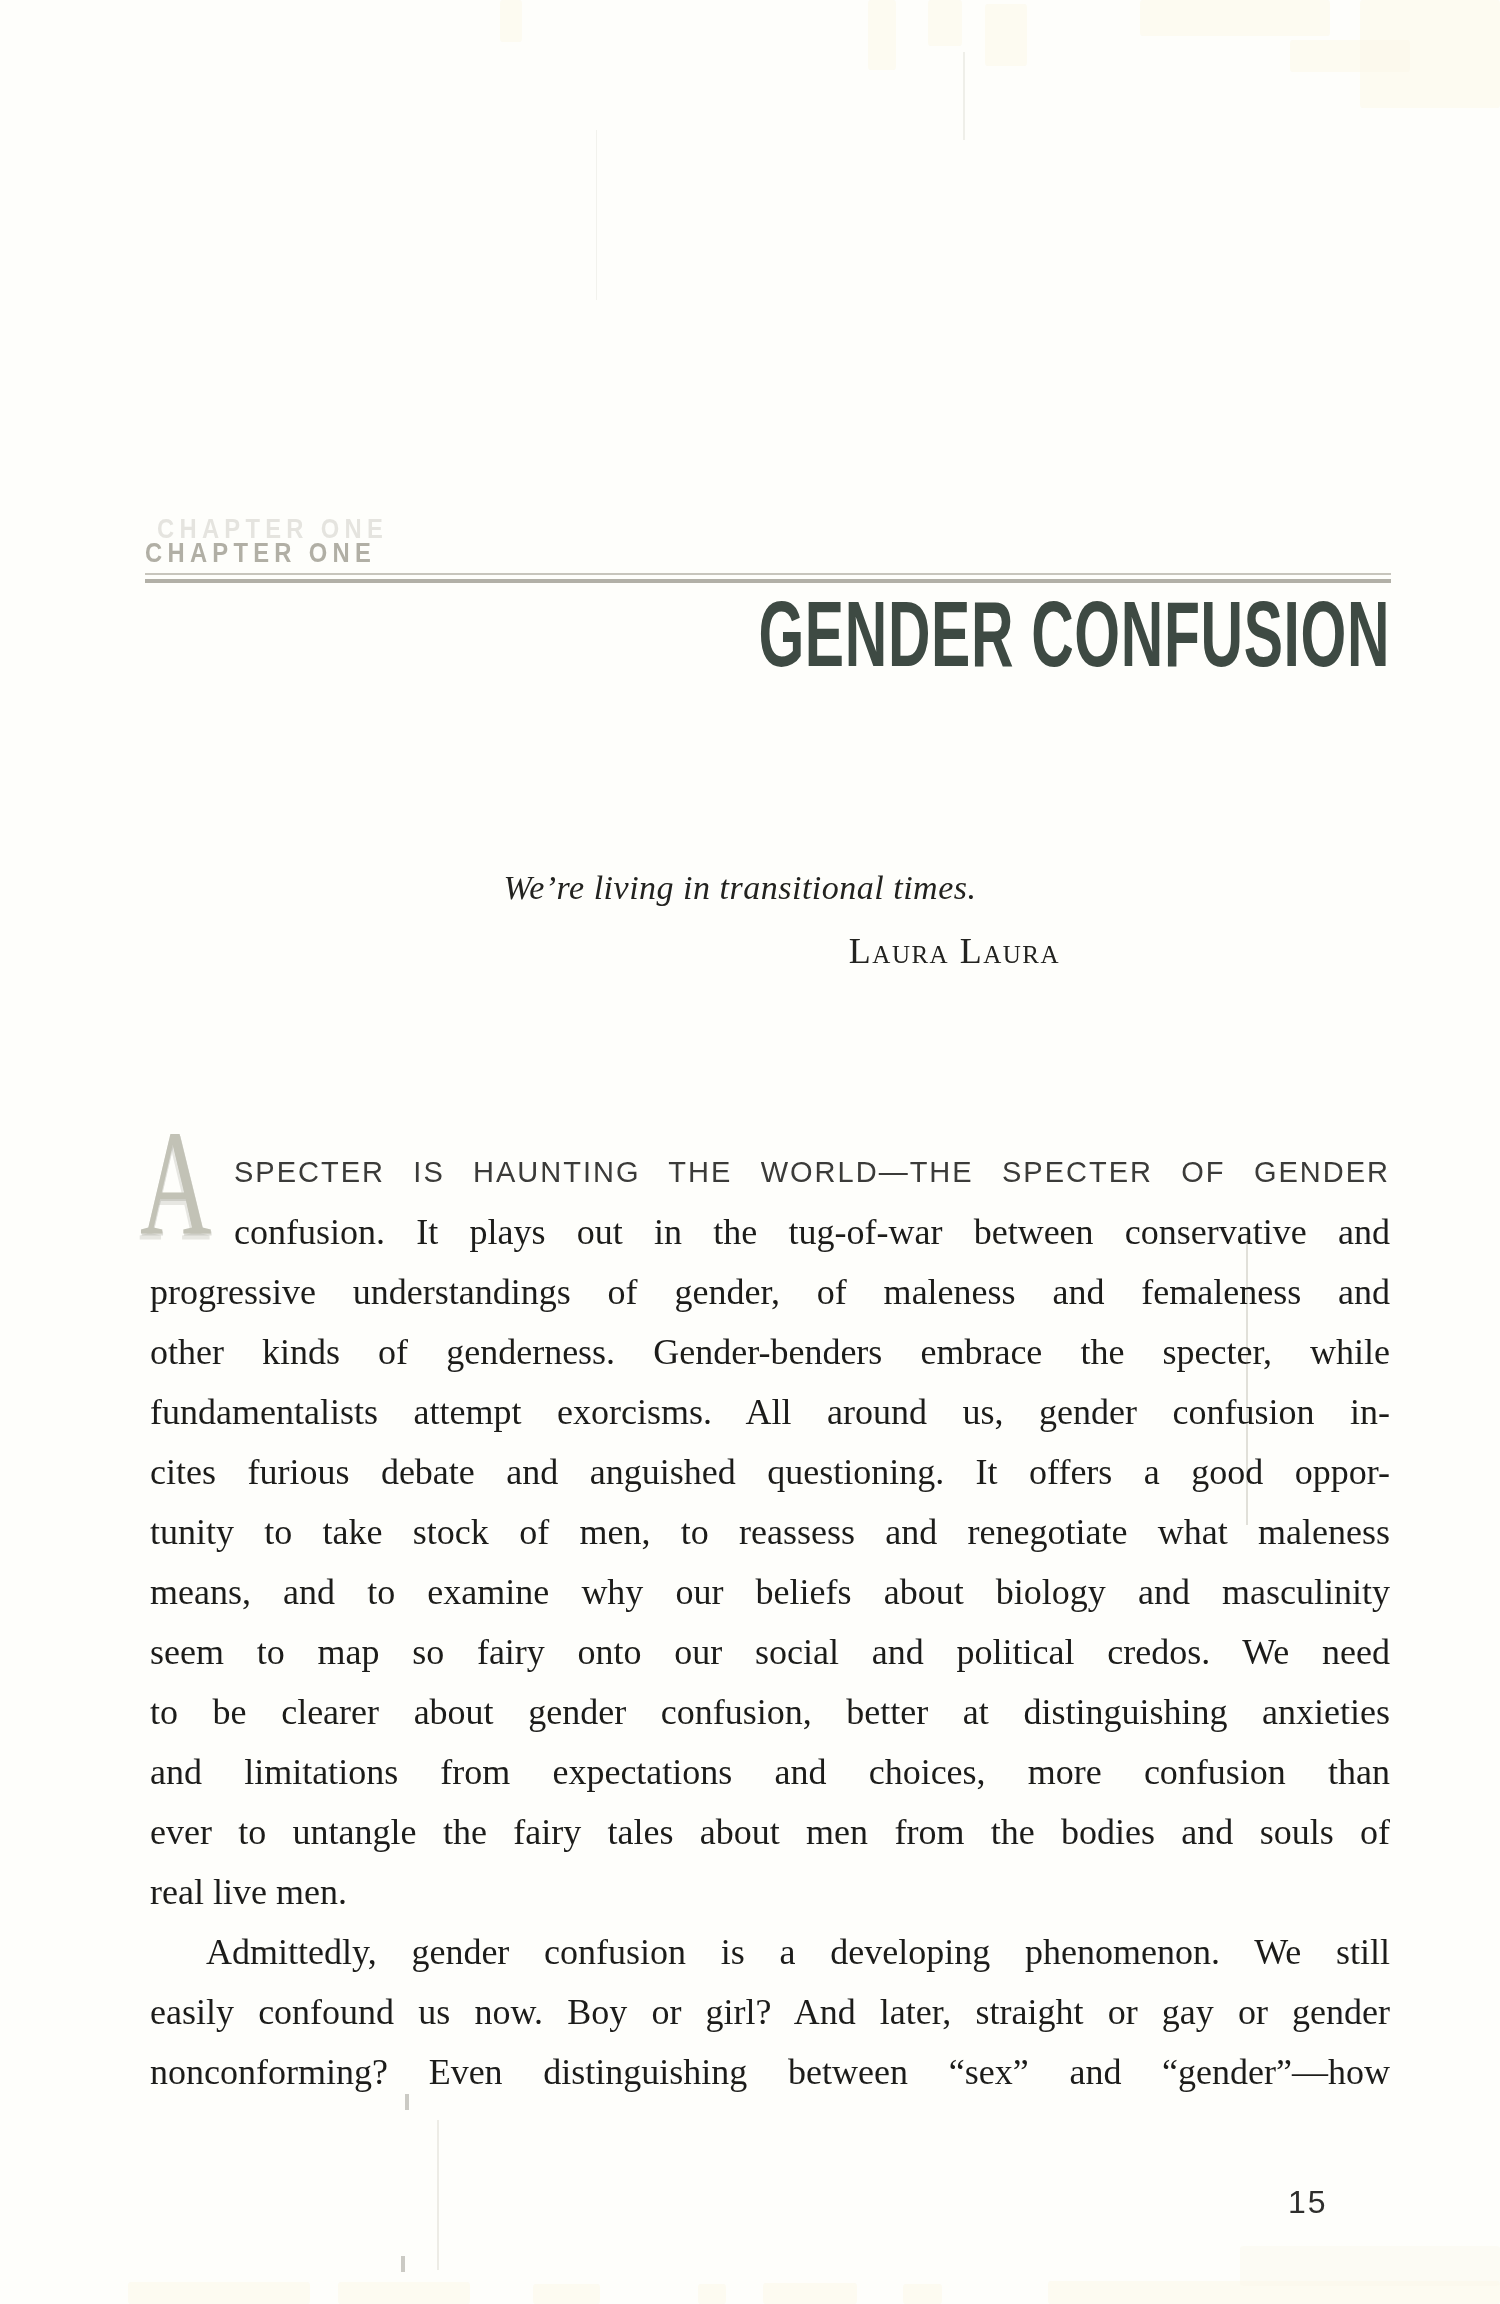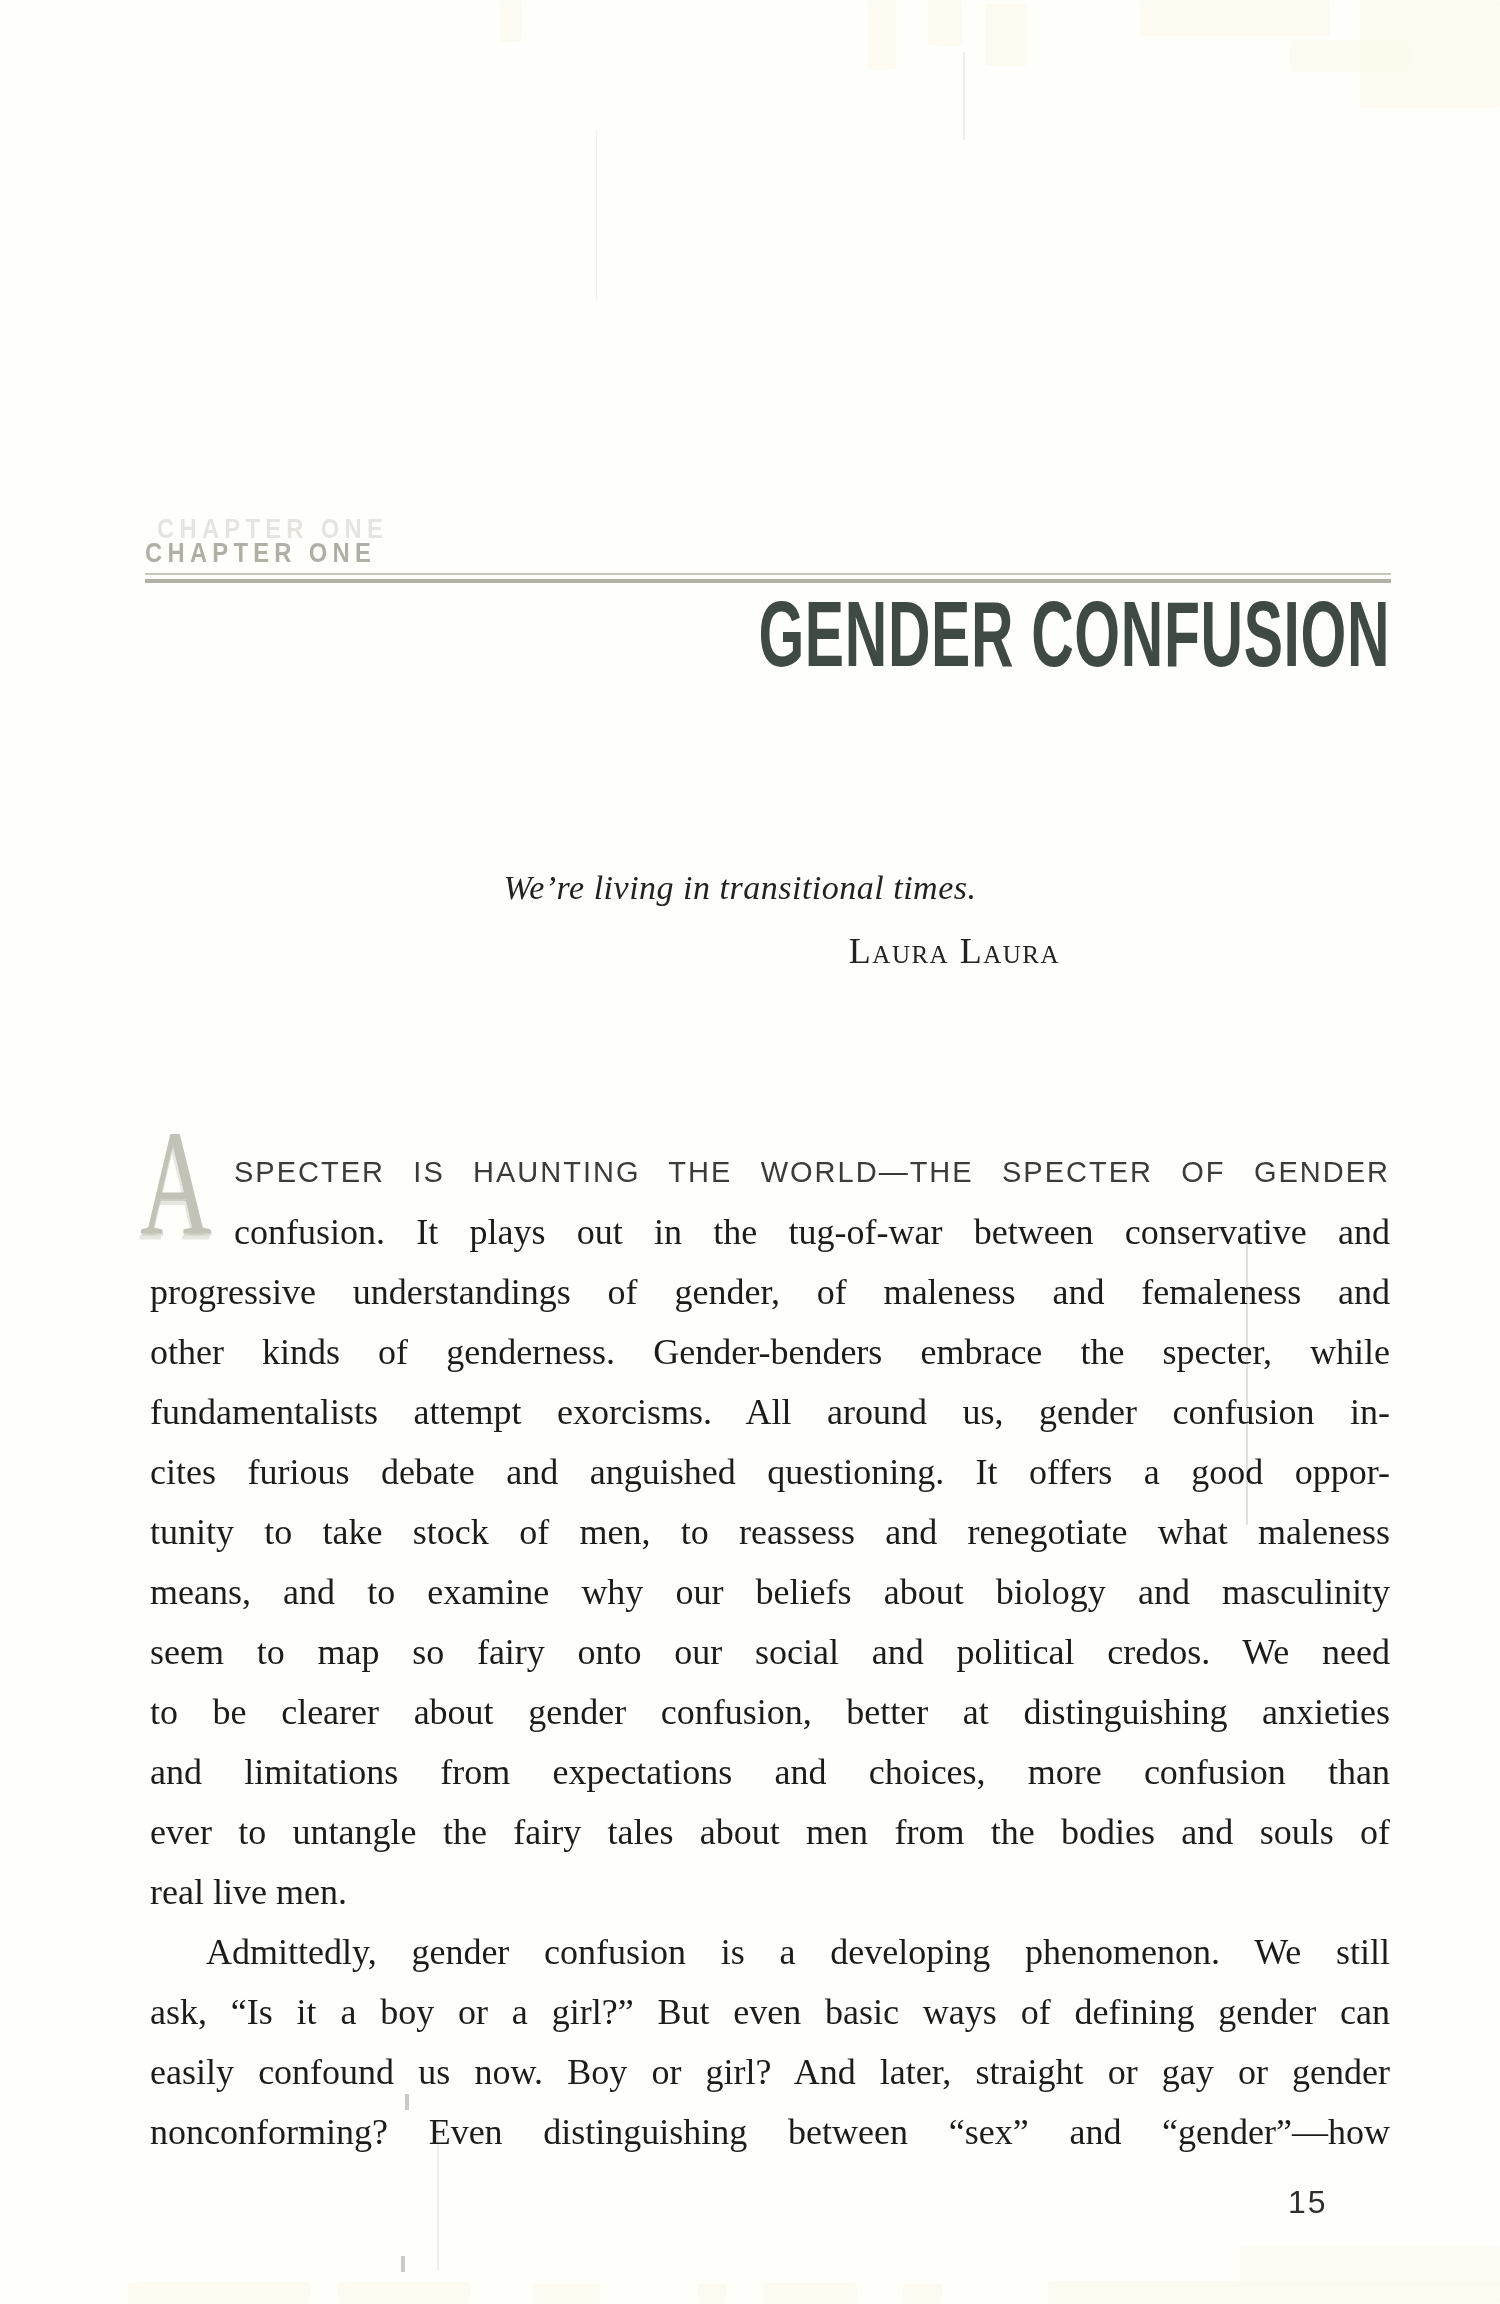--- a/index.html
+++ b/index.html
@@ -132,20 +132,19 @@
     <div class="bl">fundamentalists attempt exorcisms. All around us, gender confusion in-</div>
     <div class="bl">cites furious debate and anguished questioning. It offers a good oppor-</div>
     <div class="bl">tunity to take stock of men, to reassess and renegotiate what maleness</div>
     <div class="bl">means, and to examine why our beliefs about biology and masculinity</div>
     <div class="bl">seem to map so fairy onto our social and political credos. We need</div>
     <div class="bl">to be clearer about gender confusion, better at distinguishing anxieties</div>
     <div class="bl">and limitations from expectations and choices, more confusion than</div>
     <div class="bl">ever to untangle the fairy tales about men from the bodies and souls of</div>
     <div class="bl para-end">real live men.</div>
     <div class="bl indent">Admittedly, gender confusion is a developing phenomenon. We still</div>
-    <div class="bl">ask, “Is it a boy or a girl?” But even basic ways of defining gender can</div>
     <div class="bl">easily confound us now. Boy or girl? And later, straight or gay or gender</div>
     <div class="bl">nonconforming? Even distinguishing between “sex” and “gender”—how</div>
   </div>
 
   <div class="page-number">15</div>
 
 </div>
 
 </body></html>

